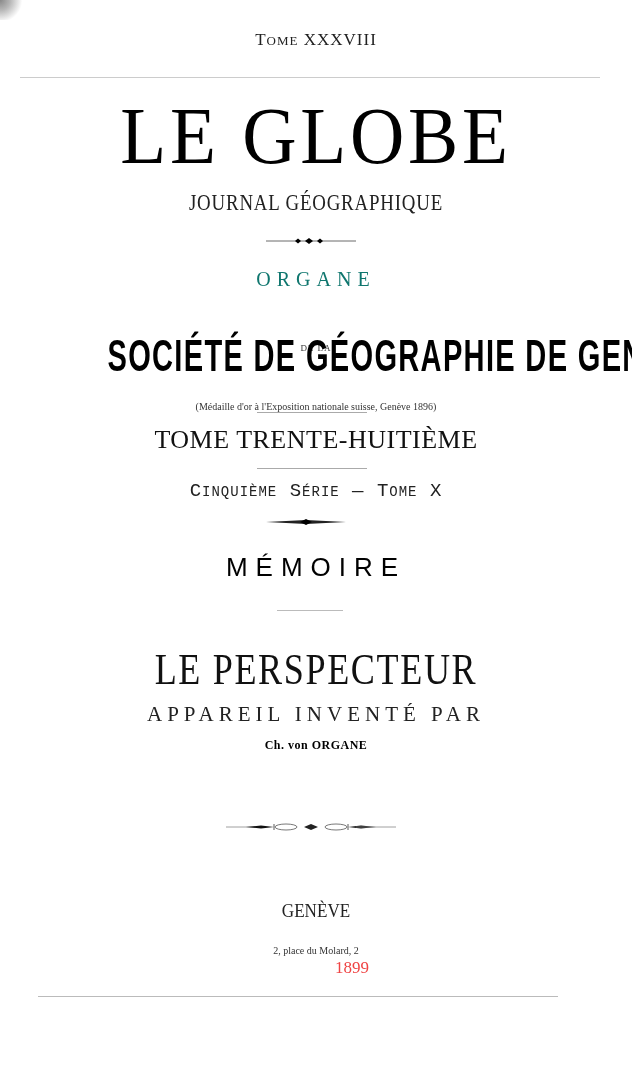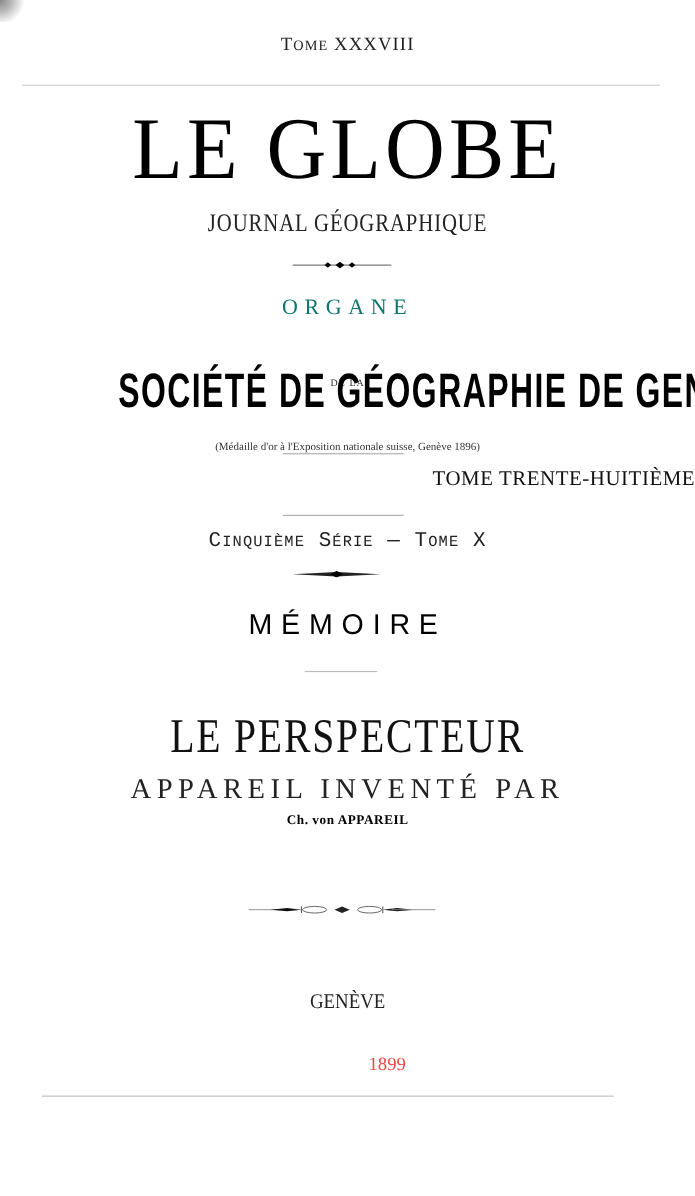--- a/index.html
+++ b/index.html
@@ -91,24 +91,23 @@
       font-family: "Liberation Sans", "DejaVu Sans", sans-serif;
     }
     .medal {
       top: 376px;
       font-size: 10px;
       color: #333;
       margin-top: 25px;
     }
     .tome-trente {
       top: 425px;
-      font-size: 19px;
+      font-size: 26px;
       letter-spacing: 0.5px;
       color: #111;
-      text-align: right;
     }
     .cinquieme {
       top: 480px;
       font-size: 19px;
       letter-spacing: 1px;
       color: #222;
       font-family: Liberation Mono, monospace;
     }
     .cinquieme .sc { font-size: 14px; }
     .orn2 {
@@ -125,21 +124,21 @@
     }
     .perspecteur {
       top: 644px;
       font-size: 44px;
       letter-spacing: 2px;
       transform: scaleX(0.82);
       color: #111;
     }
     .appareil {
       top: 702px;
-      font-size: 26px;
+      font-size: 21px;
       letter-spacing: 5px;
       color: #222;
     }
     .author {
       top: 738px;
       font-size: 12px;
       font-weight: bold;
       letter-spacing: 0.5px;
       color: #000;
     }
@@ -224,34 +223,35 @@
   </svg>
 
   <div class="line memoire">MÉMOIRE</div>
 
   <div class="rule" style="left:277px; top:610px; width:66px; background:#bbb;"></div>
 
   <div class="line perspecteur">LE PERSPECTEUR</div>
 
   <div class="line appareil">APPAREIL INVENTÉ PAR</div>
 
-  <div class="line author">Ch. von APPAREIL</div>
+  <div class="line author">Ch. von ORGANE</div>
 
   <svg class="orn3" viewBox="0 0 170 10">
     <line x1="0" y1="5" x2="40" y2="5" stroke="#888" stroke-width="0.8"></line>
     <polygon points="20,5 35,3.5 48,5 35,6.5" fill="#111"></polygon>
     <ellipse cx="60" cy="5" rx="11" ry="3" fill="none" stroke="#555" stroke-width="0.8"></ellipse>
     <ellipse cx="110" cy="5" rx="11" ry="3" fill="none" stroke="#555" stroke-width="0.8"></ellipse>
     <polygon points="78,5 85,2 92,5 85,8" fill="#222"></polygon>
     <line x1="48" y1="2" x2="48" y2="8" stroke="#333" stroke-width="0.8"></line>
     <line x1="122" y1="2" x2="122" y2="8" stroke="#333" stroke-width="0.8"></line>
     <polygon points="122,5 135,3.5 150,5 135,6.5" fill="#111"></polygon>
     <line x1="130" y1="5" x2="170" y2="5" stroke="#888" stroke-width="0.8"></line>
   </svg>
 
   <div class="line geneve">GENÈVE</div>
 
 
+  <div class="line address">2, place du Molard, 2</div>
 
   <div class="line year">1899</div>
 
   <div class="rule" style="left:38px; top:996px; width:520px; background:#bbb;"></div>
 </div>
 
 </body></html>

